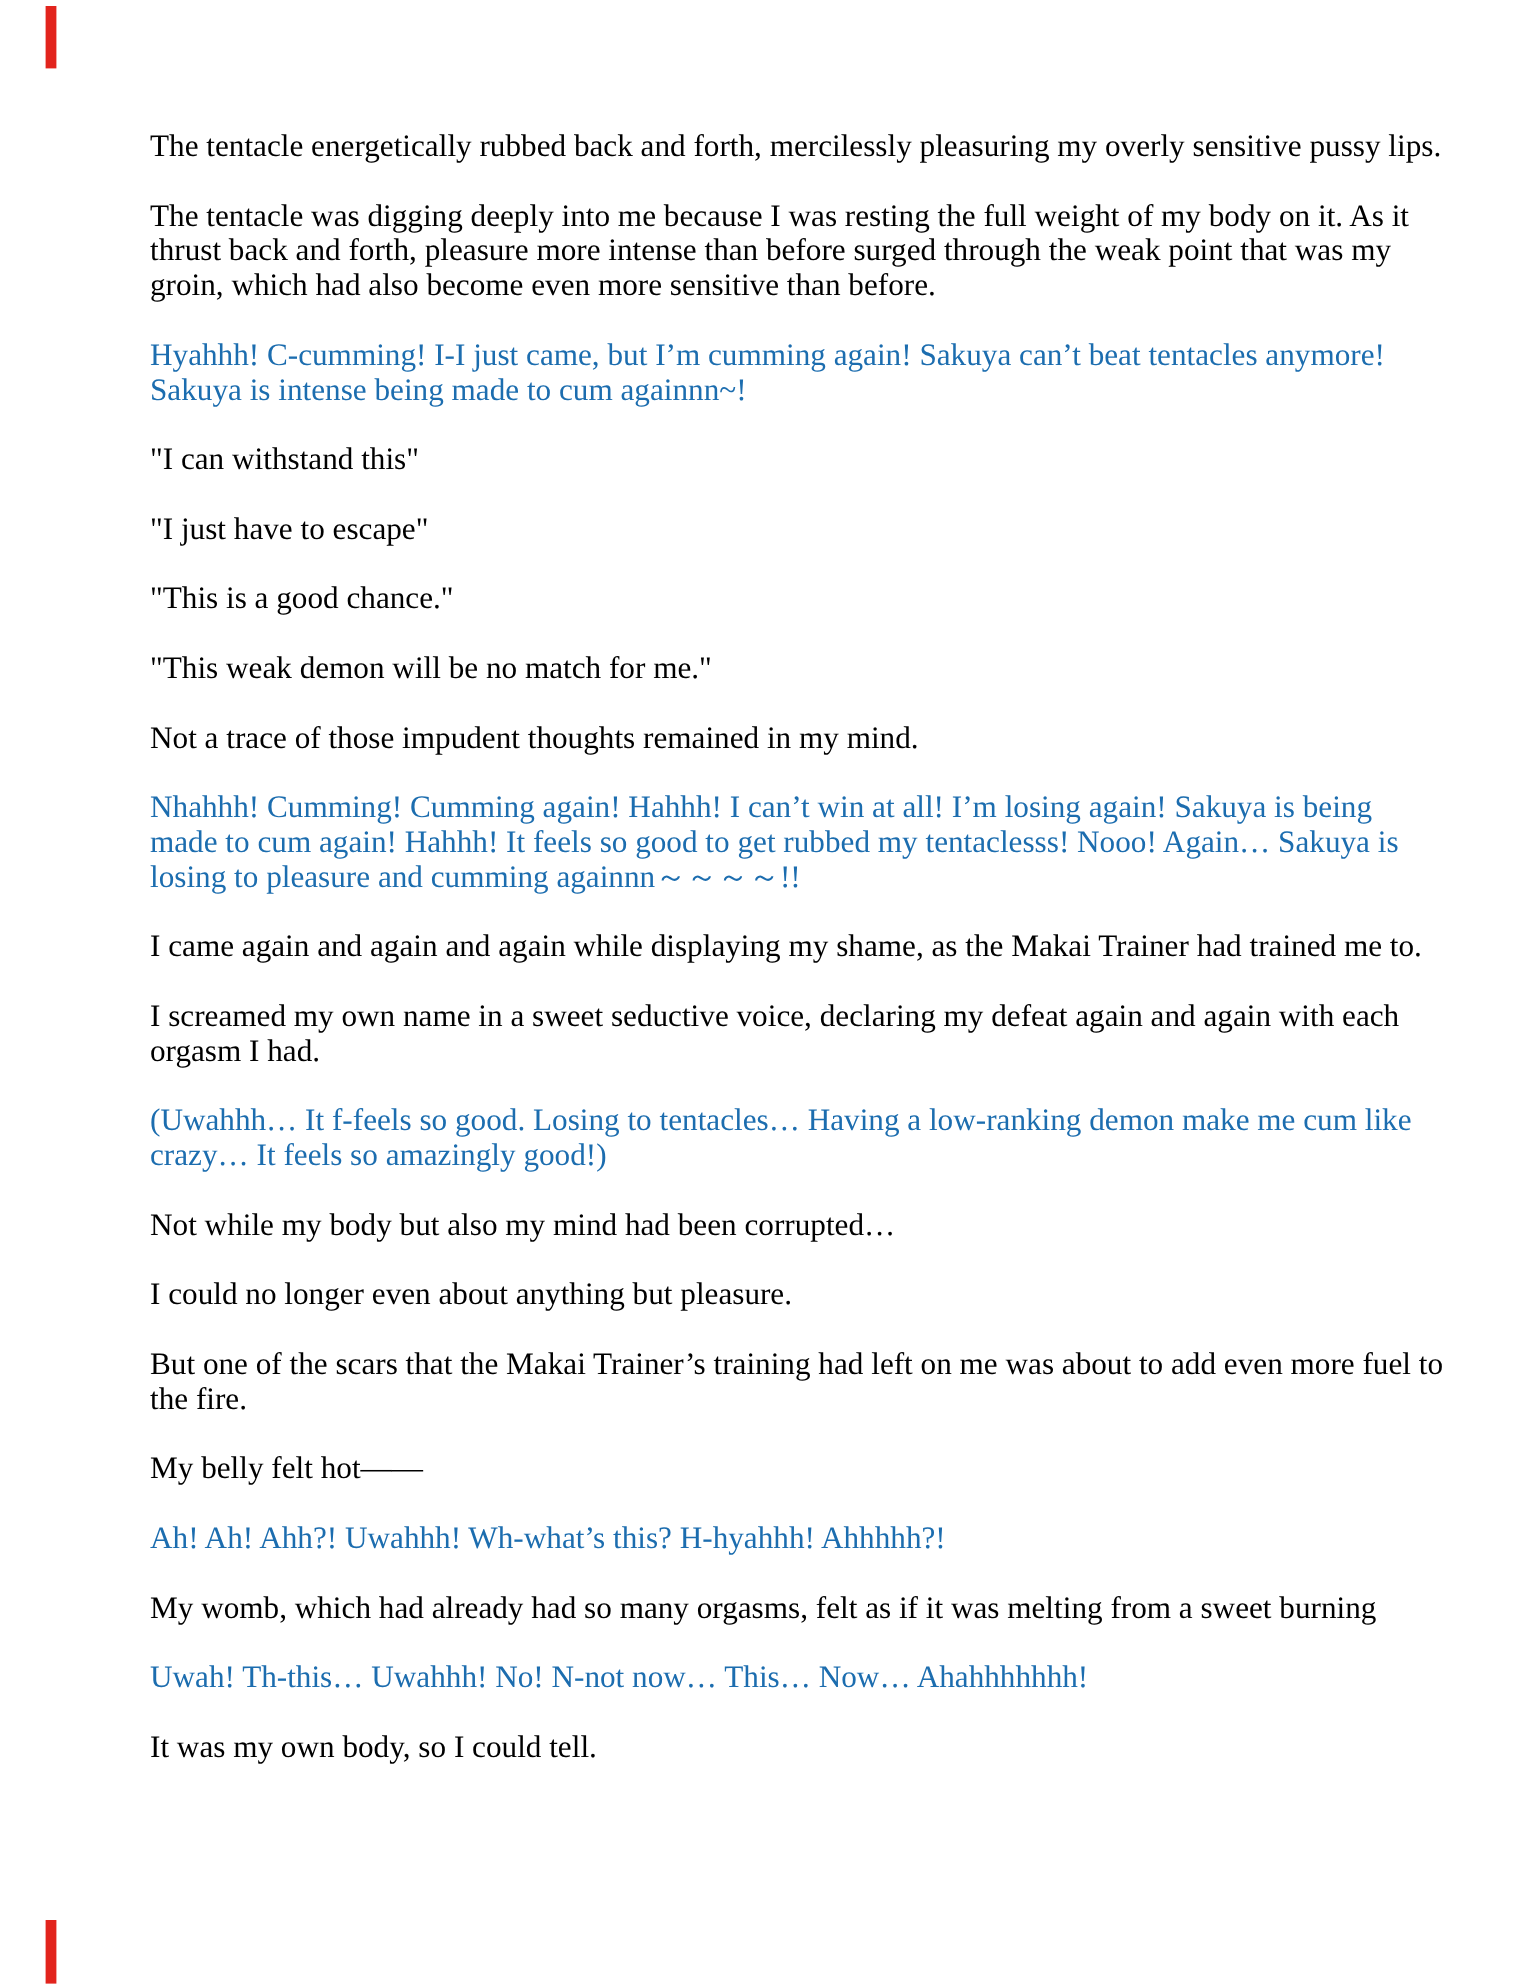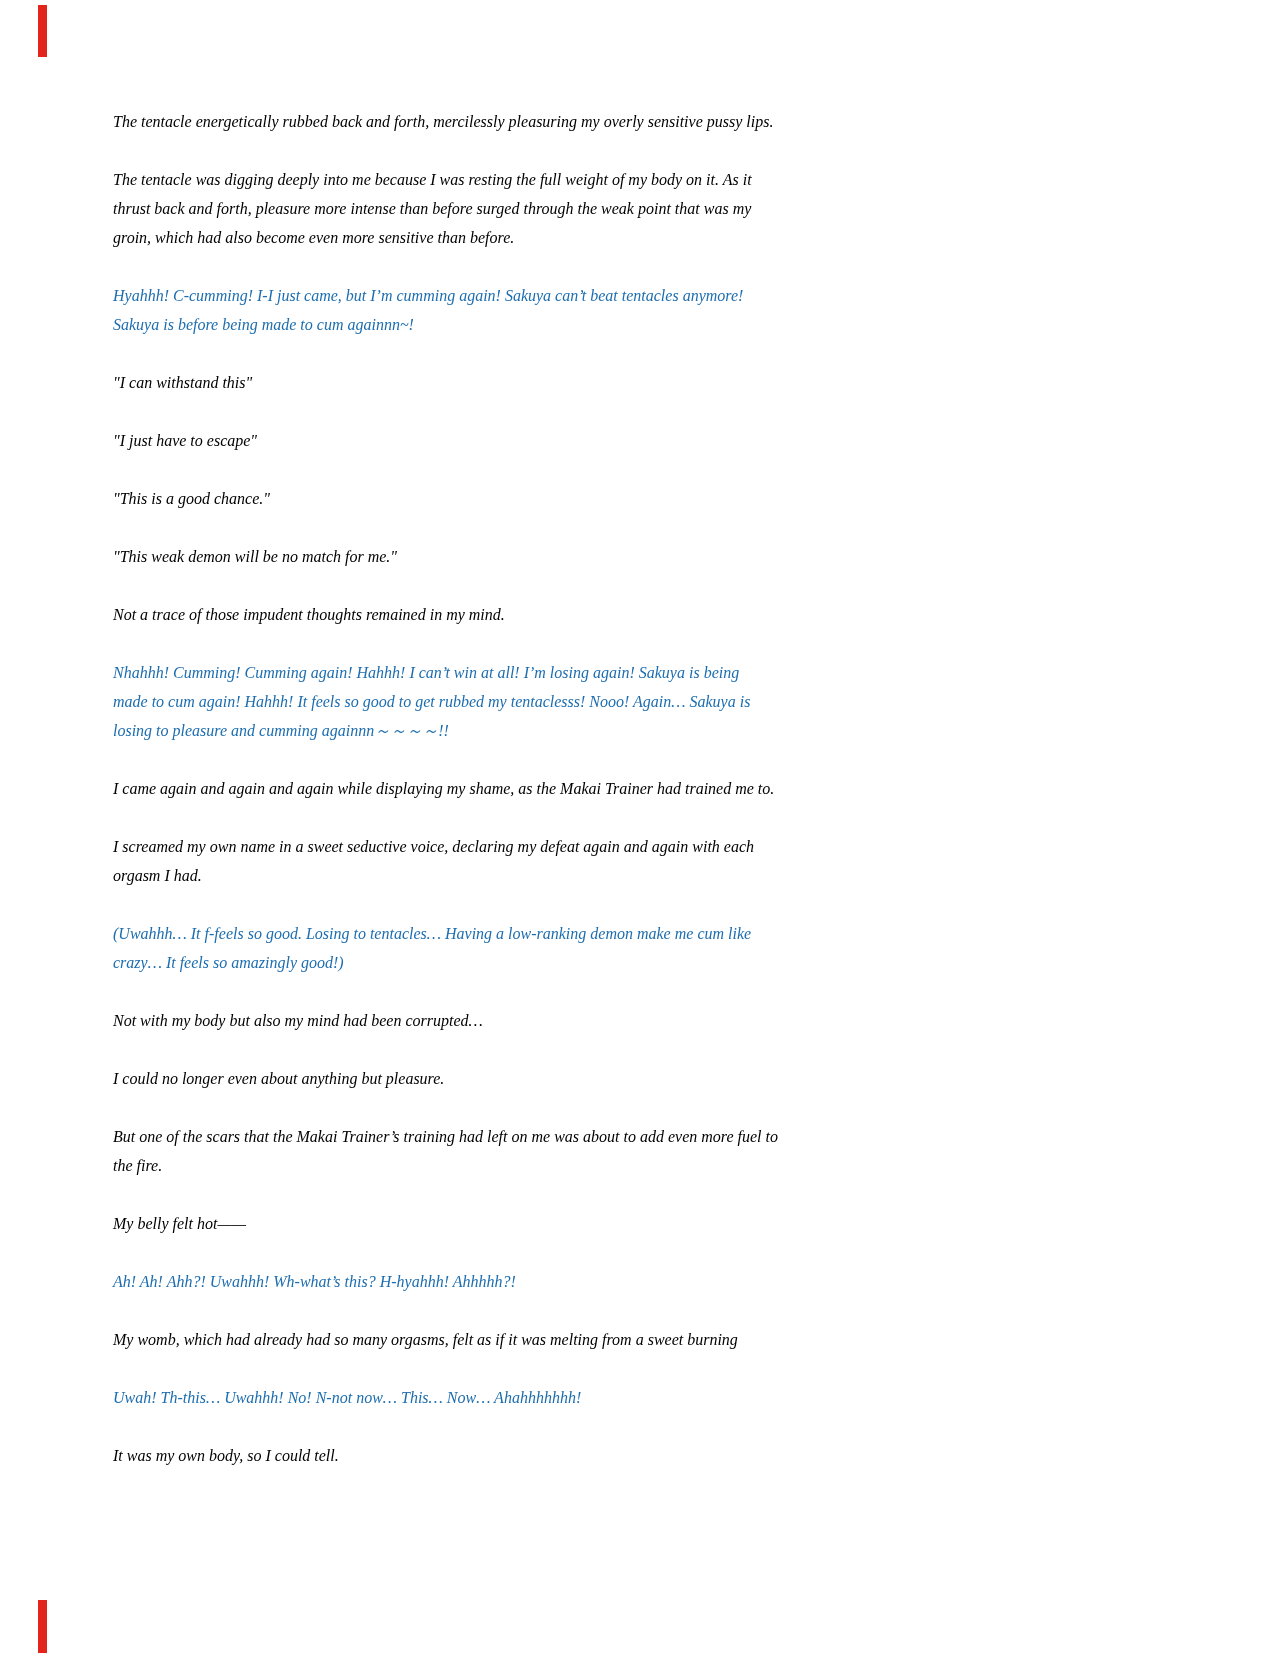--- a/index.html
+++ b/index.html
@@ -15,25 +15,24 @@
     font-family: "Liberation Serif", "DejaVu Serif", serif;
     color: #000000;
   }
   .page {
     position: absolute;
     left: 113px;
     top: 107px;
     width: 1058px;
   }
   .para {
-    font-size: 16px;
+    font-size: 26px;
     line-height: 29px;
-    margin: 0 0 29px 0;
+    margin: 0 0 29px 12px;
     color: var(--body-color, #000000);
-    font-style: italic;
   }
   .para.voice {
     color: var(--voice-color, #1C6DAF);
   }
   .line {
     white-space: nowrap;
   }
   .edge-mark {
     position: absolute;
     background: var(--mark-color, #E2241D);
@@ -46,21 +45,21 @@
     <div class="para">
       <div class="line">The tentacle energetically rubbed back and forth, mercilessly pleasuring my overly sensitive pussy lips.</div>
     </div>
     <div class="para">
       <div class="line">The tentacle was digging deeply into me because I was resting the full weight of my body on it. As it</div>
       <div class="line">thrust back and forth, pleasure more intense than before surged through the weak point that was my</div>
       <div class="line">groin, which had also become even more sensitive than before.</div>
     </div>
     <div class="para voice">
       <div class="line">Hyahhh! C-cumming! I-I just came, but I’m cumming again! Sakuya can’t beat tentacles anymore!</div>
-      <div class="line">Sakuya is before being made to cum againnn~!</div>
+      <div class="line">Sakuya is intense being made to cum againnn~!</div>
     </div>
     <div class="para">
       <div class="line">"I can withstand this"</div>
     </div>
     <div class="para">
       <div class="line">"I just have to escape"</div>
     </div>
     <div class="para">
       <div class="line">"This is a good chance."</div>
     </div>
@@ -80,21 +79,21 @@
     </div>
     <div class="para">
       <div class="line">I screamed my own name in a sweet seductive voice, declaring my defeat again and again with each</div>
       <div class="line">orgasm I had.</div>
     </div>
     <div class="para voice">
       <div class="line">(Uwahhh… It f-feels so good. Losing to tentacles… Having a low-ranking demon make me cum like</div>
       <div class="line">crazy… It feels so amazingly good!)</div>
     </div>
     <div class="para">
-      <div class="line">Not with my body but also my mind had been corrupted…</div>
+      <div class="line">Not while my body but also my mind had been corrupted…</div>
     </div>
     <div class="para">
       <div class="line">I could no longer even about anything but pleasure.</div>
     </div>
     <div class="para">
       <div class="line">But one of the scars that the Makai Trainer’s training had left on me was about to add even more fuel to</div>
       <div class="line">the fire.</div>
     </div>
     <div class="para">
       <div class="line">My belly felt hot——</div>

